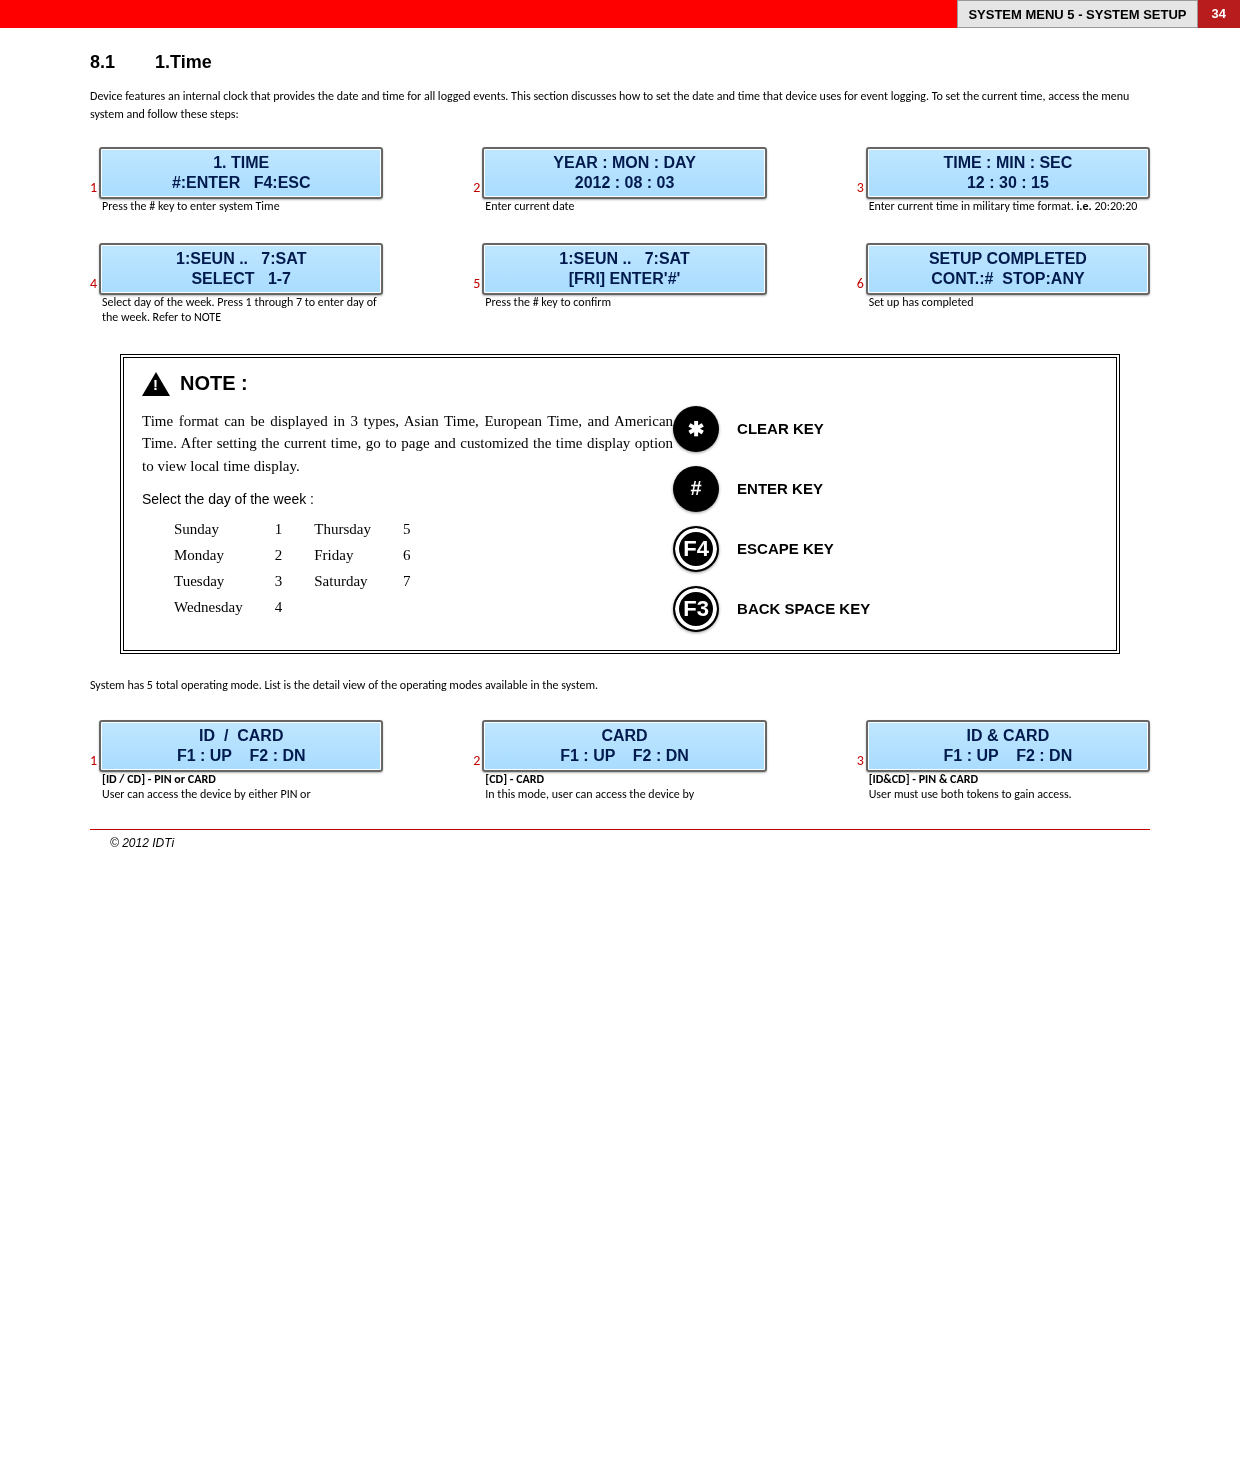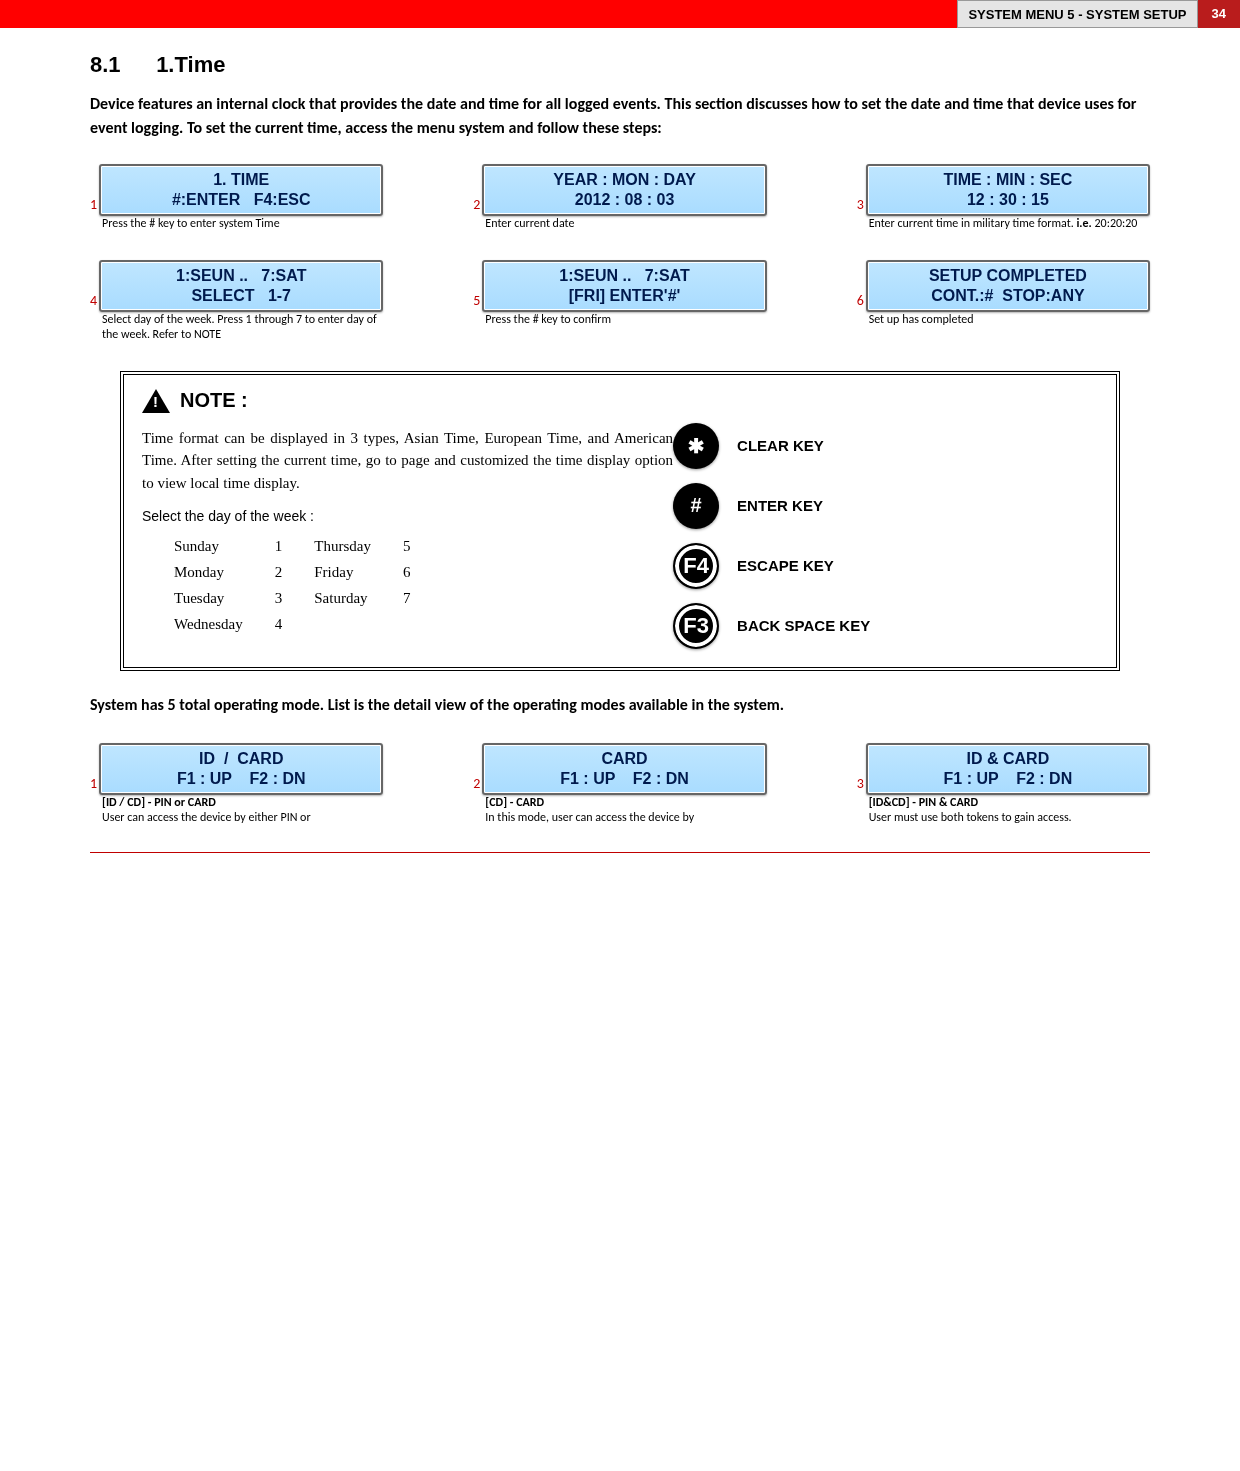--- a/index.html
+++ b/index.html
@@ -3,23 +3,23 @@
 <meta charset="utf-8">
 <style>
   * { box-sizing: border-box; margin: 0; padding: 0; }
   body { font-family: Arial, Helvetica, sans-serif; background: #fff; color: #000; width: 1240px; }
   .topbar { background: #ff0000; height: 28px; display: flex; justify-content: flex-end; align-items: stretch; margin-bottom: 24px; }
   .topbar-label { background: #e5e5e5; color: #000; font-weight: bold; font-size: 13px; padding: 6px 10px; border: 1px solid #999; }
   .topbar-page { background: #b91c1c; color: #fff; font-weight: bold; font-size: 13px; padding: 6px 14px; }
   .page { padding: 0 90px 20px 90px; }
   h1.sec { font-size: 24px; font-weight: bold; margin: 20px 0 40px 0; font-family: Arial, sans-serif; }
   h1.sec .num { display:inline-block; width:60px; }
-  h2.sub { font-size: 22px; font-weight: bold; margin: 18px 0 14px 0; font-family: Arial, sans-serif; }
+  h2.sub { font-size: 18px; font-weight: bold; margin: 18px 0 14px 0; font-family: Arial, sans-serif; }
   h2.sub .num { display:inline-block; width:60px; }
-  p.body { font-size: 16px; line-height: 1.5; font-family: Calibri, Arial, sans-serif; margin-bottom: 24px; font-weight: bold; }
+  p.body { font-size: 12px; line-height: 1.5; font-family: Calibri, Arial, sans-serif; margin-bottom: 24px; }
   .steps-grid { display: grid; grid-template-columns: repeat(3, 1fr); column-gap: 90px; row-gap: 28px; margin-bottom: 28px; }
   .step { }
   .lcd-row { display: flex; align-items: flex-end; }
   .step-num { color: #c00000; font-size: 14px; font-family: Calibri, Arial, sans-serif; margin-right: 2px; line-height: 1; padding-bottom: 4px; }
   .lcd { flex: 1; border: 2px solid #666; border-radius: 3px; background: linear-gradient(#bfe6ff,#a9dcff); box-shadow: inset 0 0 0 1px #fff, 0 1px 2px rgba(0,0,0,.3); padding: 4px 8px; text-align: center; }
   .lcd-line { font-family: Arial, sans-serif; font-weight: 900; color: #001a4d; font-size: 16px; white-space: pre; line-height: 1.25; }
   .step-cap { font-size: 12px; font-family: Calibri, Arial, sans-serif; margin-top: 0; line-height: 1.3; margin-left: 12px; }
   .step-cap .b { font-weight: bold; }
   .note-box { border: 4px double #000; padding: 14px 18px 18px 18px; margin: 8px 30px 22px 30px; display: flex; gap: 0; }
   .note-left { flex: 1.25; }
@@ -207,14 +207,15 @@
           <div class="lcd">
             <div class="lcd-line">ID &amp; CARD</div>
             <div class="lcd-line">F1 : UP    F2 : DN</div>
           </div>
         </div>
         <div class="step-cap"><span class="b">[ID&amp;CD] - PIN &amp; CARD</span><br>User must use both tokens to gain access.</div>
       </div>
     </div>
 
   <hr class="bottom-rule">
+  <div class="footer">© 2012 IDTi</div>
 
 </div>
 
 </body></html>

